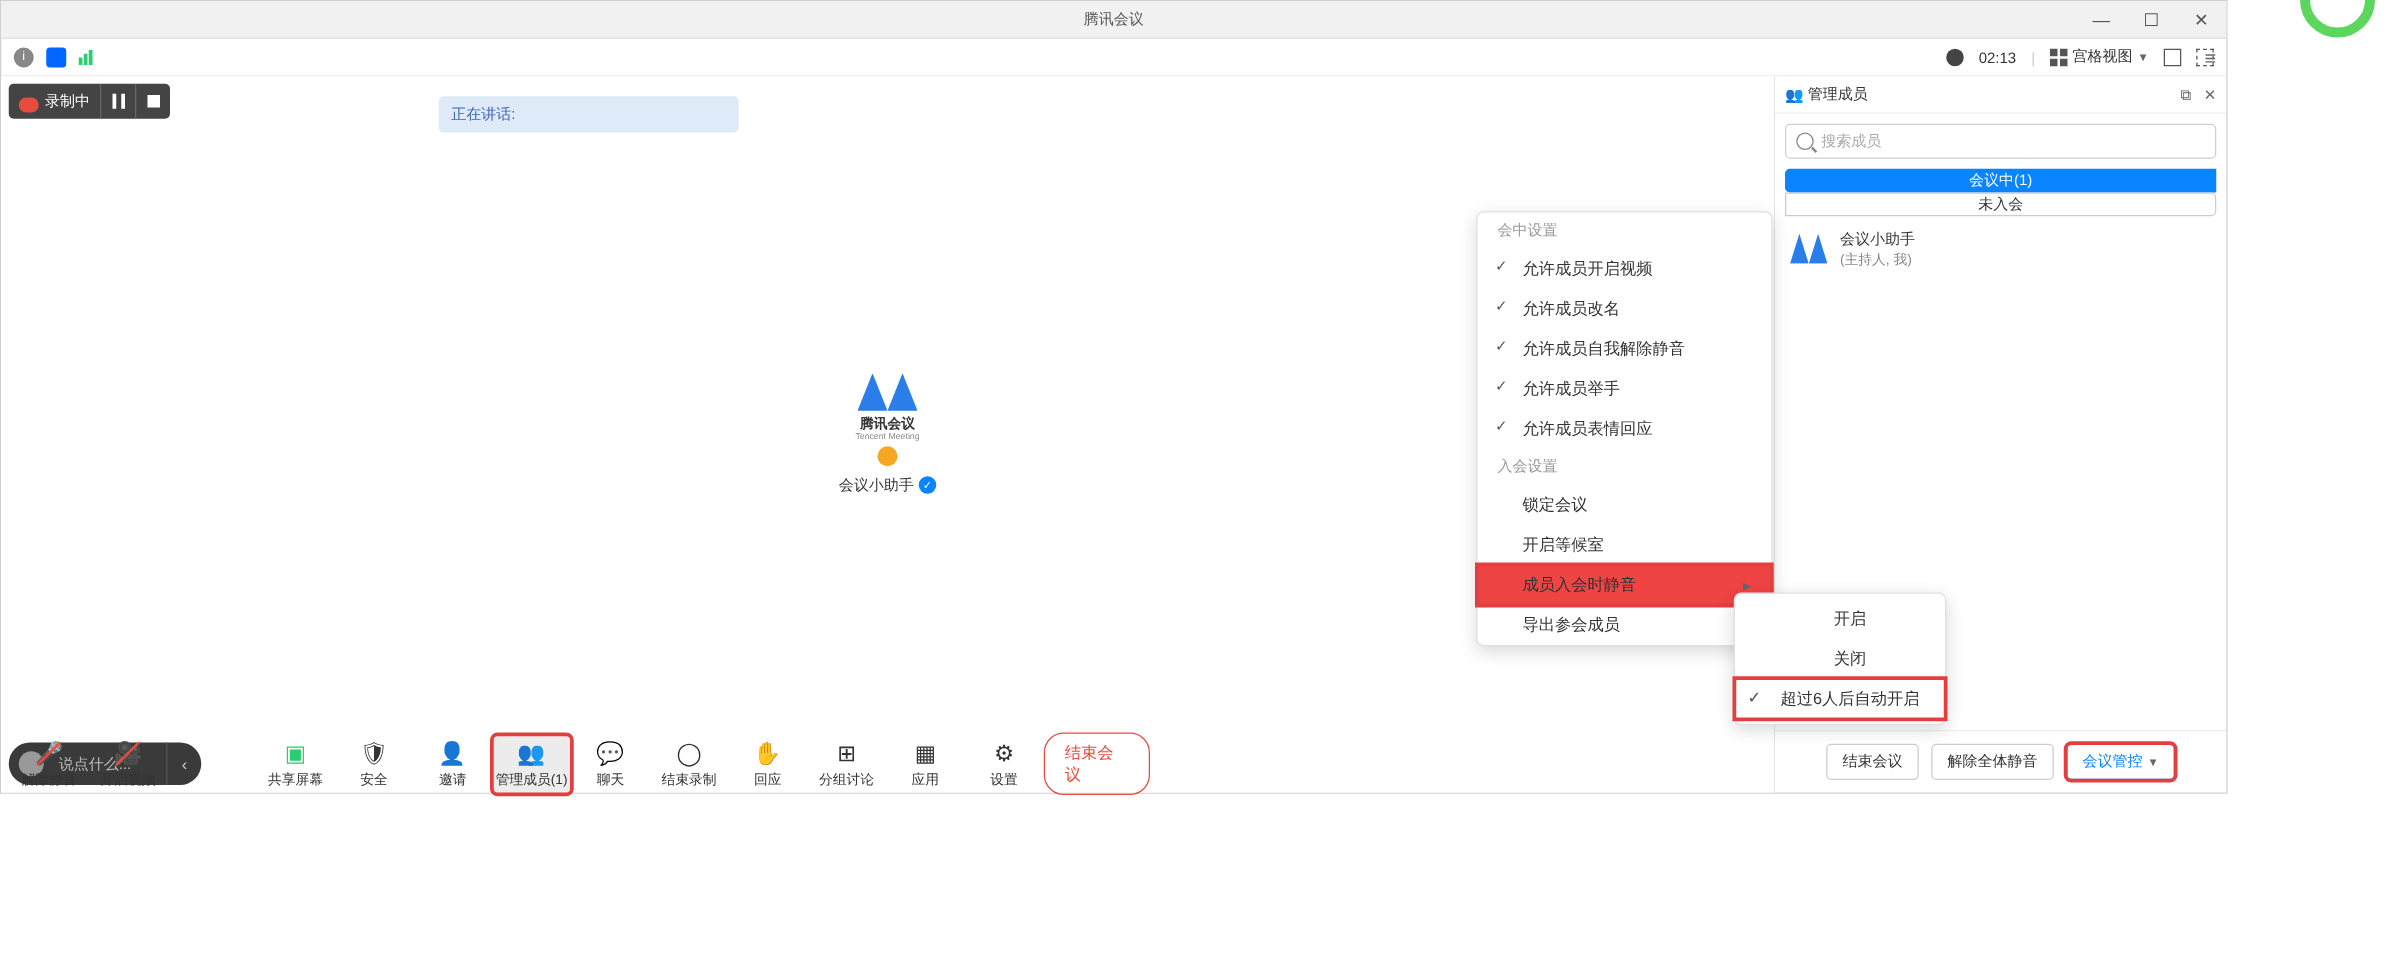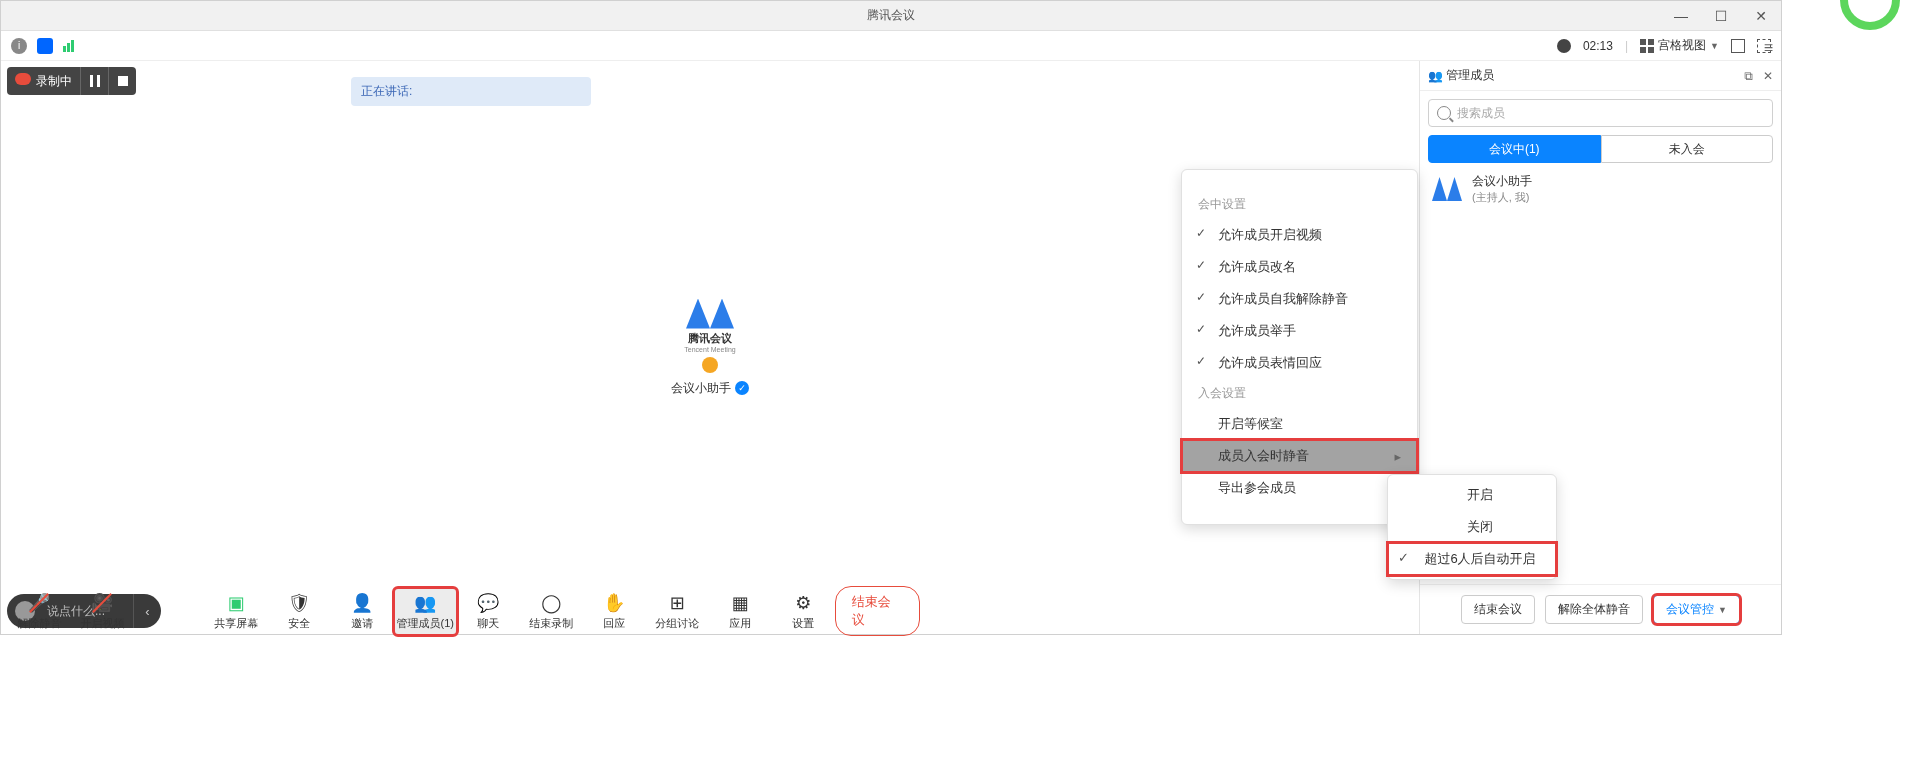--- a/index.html
+++ b/index.html
@@ -21,21 +21,21 @@
 .viewmode { display: flex; align-items: center; gap: 4px; cursor: pointer; }
 .grid-ic { display:inline-block; width:14px; height:14px; background:
   linear-gradient(#555,#555) 0 0/6px 6px no-repeat,
   linear-gradient(#555,#555) 8px 0/6px 6px no-repeat,
   linear-gradient(#555,#555) 0 8px/6px 6px no-repeat,
   linear-gradient(#555,#555) 8px 8px/6px 6px no-repeat; }
 .sq-ic { width:14px; height:14px; border:1.5px solid #555; }
 .main-body { display: flex; height: calc(100% - 60px); }
 .stage { flex: 1; position: relative; background: #fff; }
 .rec-pill { position: absolute; left: 6px; top: 6px; background: #444; border-radius: 4px; height: 28px; display: flex; align-items: center; color: #fff; font-size: 12px; }
-.rec-txt { padding: 0 8px; display:flex; align-items:flex-start; gap:5px; }
+.rec-txt { padding: 0 8px; display:flex; align-items:flex-end; gap:5px; }
 .red-cloud { width:16px; height:12px; background:#e74c3c; border-radius:6px; position:relative; }
 .rec-ctrl { width: 28px; height: 28px; display: flex; align-items: center; justify-content: center; border-left: 1px solid #666; cursor:pointer; }
 .pause-ic { width:10px; height:12px; border-left:3px solid #fff; border-right:3px solid #fff; }
 .stop-ic { width:10px; height:10px; background:#fff; }
 .speaking-bar { position: absolute; left: 350px; top: 16px; width: 240px; background: #dfeaf8; border-radius: 4px; padding: 6px 10px; font-size: 12px; color: #3a66b5; }
 .center-logo { position: absolute; left: 50%; top: 50%; transform: translate(-50%,-50%); text-align: center; }
 .logo-blk { width: 48px; height: 30px; margin: 0 auto 2px; display:flex; }
 .logo-blk::before,.logo-blk::after{content:"";flex:1;background:#2b7de9;}
 .logo-blk::before{clip-path:polygon(0 100%,50% 0,100% 100%);}
 .logo-blk::after{clip-path:polygon(0 100%,50% 0,100% 100%);}
@@ -50,38 +50,38 @@
 .chat-in { color:#bbb; font-size:12px; padding:0 28px 0 4px; }
 .chat-ar { width:28px; border-left:1px solid #555; height:34px; display:flex; align-items:center; justify-content:center;}
 .side-panel { width: 362px; border-left: 1px solid #e5e5e5; display: flex; flex-direction: column; }
 .side-header { height: 30px; display:flex; align-items:center; padding:0 8px; font-size:12px; border-bottom:1px solid #eee;}
 .side-header .sp { margin-left:auto; display:flex; gap:10px; color:#666; }
 .ham { position:absolute; right:8px; top:38px; font-size:16px; color:#666; cursor:pointer;}
 .search-wrap { padding: 8px; }
 .search-box { border:1px solid #d0d0d0; border-radius:4px; height:28px; display:flex; align-items:center; padding:0 8px; color:#aaa; font-size:12px; gap:6px;}
 .mag { width:14px; height:14px; border:1.5px solid #888; border-radius:50%; position:relative;}
 .mag::after{content:"";position:absolute;width:5px;height:1.5px;background:#888;right:-4px;bottom:-1px;transform:rotate(45deg);}
-.tabs { display:flex; padding:0 8px; gap:0;}
+.tabs { display:flex; padding:0 8px; gap:0;flex-direction:column;}
 .tab { flex:1; height:28px; border:1px solid #ccc; display:flex; align-items:center; justify-content:center; font-size:12px; cursor:pointer;}
 .tab.act { background:#0a84ff; color:#fff; border-color:#0a84ff;}
 .tab:first-child{border-radius:4px 0 0 4px;} .tab:last-child{border-radius:0 4px 4px 0;}
 .member-row { padding: 10px 12px; display:flex; align-items:center; gap:10px;}
 .m-av { width:30px; height:24px; display:flex;}
 .m-av::before,.m-av::after{content:"";flex:1;background:#2b7de9;clip-path:polygon(0 100%,50% 0,100% 100%);}
 .m-info { font-size:12px; }
 .m-sub { font-size:11px; color:#888;}
 .side-footer { margin-top:auto; padding:10px; display:flex; gap:10px; justify-content:center; border-top:1px solid #eee;}
 .f-btn { border:1px solid #ccc; border-radius:4px; padding:5px 12px; font-size:12px; cursor:pointer; background:#fff;}
 .f-btn.blue { color:#0a84ff; border-color:#0a84ff; display:flex; align-items:center; gap:4px;}
 .hl-red { outline:3px solid #e53e3e; outline-offset:-1px;}
-.dropdown-menu { position:absolute; left:1181px; top:169px; width:237px; background:#fff; border:1px solid #e0e0e0; border-radius:6px; box-shadow:0 4px 14px rgba(0,0,0,.15); padding:20px 0; z-index:50;}
+.dropdown-menu { position:absolute; left:1181px; top:169px; width:237px; background:#fff; border:1px solid #e0e0e0; border-radius:6px; box-shadow:0 4px 14px rgba(0,0,0,.15); padding:0 0; z-index:50;}
 .dd-sect { font-size:12px; color:#999; padding:6px 16px;}
 .dd-item { font-size:13px; padding:7px 16px 7px 36px; position:relative; cursor:pointer;}
 .dd-item.chk::before { content:"✓"; position:absolute; left:14px; color:#555; font-size:12px;}
-.dd-item.sub { background:#a3a3a3; display:flex; align-items:center;}
+.dd-item.sub { background:#ef4444; display:flex; align-items:center;}
 .dd-item.sub::after { content:"▸"; margin-left:auto; color:#666;}
 .submenu { position:absolute; left:1387px; top:474px; width:170px; background:#fff; border:1px solid #e0e0e0; border-radius:6px; box-shadow:0 4px 14px rgba(0,0,0,.15); padding:4px 0; z-index:51;}
 .sm-item { font-size:13px; padding:7px 14px 7px 30px; position:relative; cursor:pointer;text-align:center;}
 .sm-item.chk::before { content:"✓"; position:absolute; left:10px; color:#555;}
 .bottom-tool { position:absolute; left:0; top:586px; width:940px; height:50px; display:flex; align-items:center; padding:0 8px;}
 .tb-item { width:64px; display:flex; flex-direction:column; align-items:center; gap:2px; font-size:11px; color:#333; cursor:pointer; position:relative;}
 .tb-ic { width:24px; height:22px; display:flex; align-items:center; justify-content:center; font-size:18px; color:#333;}
 .tb-gap { width:72px;}
 .end-btn { margin-left:auto; border:1px solid #e74c3c; color:#e74c3c; border-radius:16px; padding:6px 16px; font-size:13px; cursor:pointer; margin-right:12px;}
 .tb-item.active { background:#ececec; border-radius:4px; padding:4px 2px;}
@@ -217,20 +217,21 @@
 </div>
 
 <div class="dropdown-menu">
   <div class="dd-sect">会中设置</div>
   <div class="dd-item chk">允许成员开启视频</div>
   <div class="dd-item chk">允许成员改名</div>
   <div class="dd-item chk">允许成员自我解除静音</div>
   <div class="dd-item chk">允许成员举手</div>
   <div class="dd-item chk">允许成员表情回应</div>
   <div class="dd-sect">入会设置</div>
+  <div class="dd-item">锁定会议</div>
   <div class="dd-item">开启等候室</div>
   <div class="dd-item sub hl-red">
       <span>成员入会时静音</span>
     </div>
   <div class="dd-item">导出参会成员</div>
 </div>
 
 <div class="submenu">
   <div class="sm-item">开启</div>
   <div class="sm-item">关闭</div>

